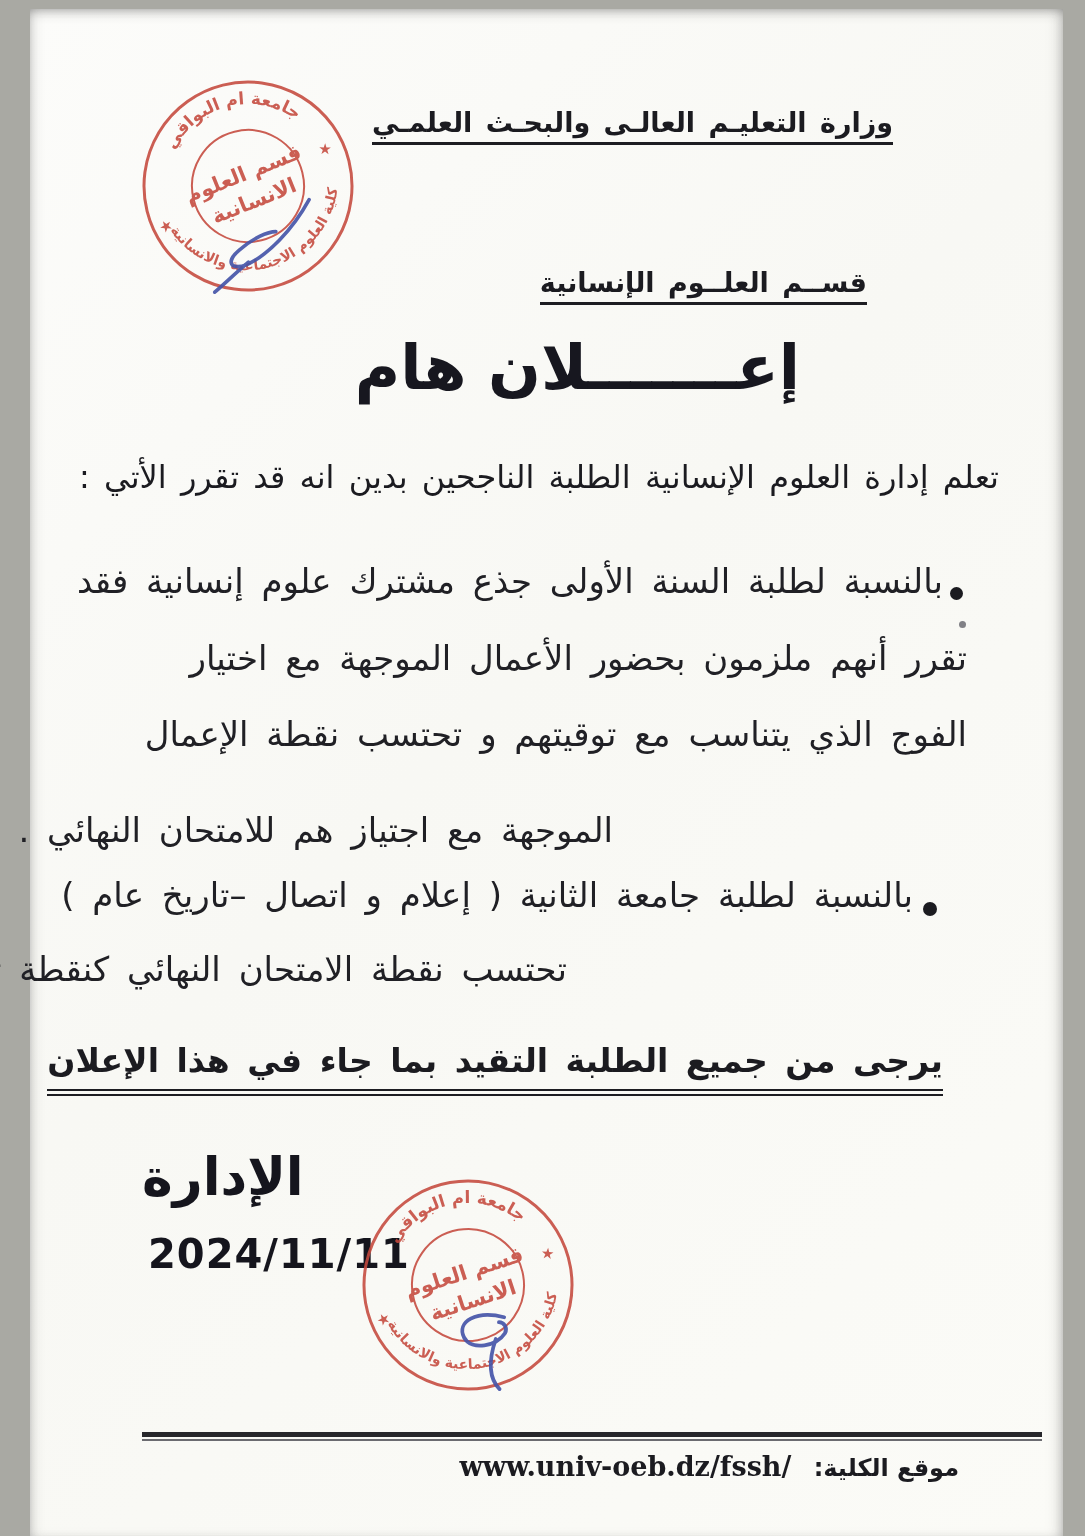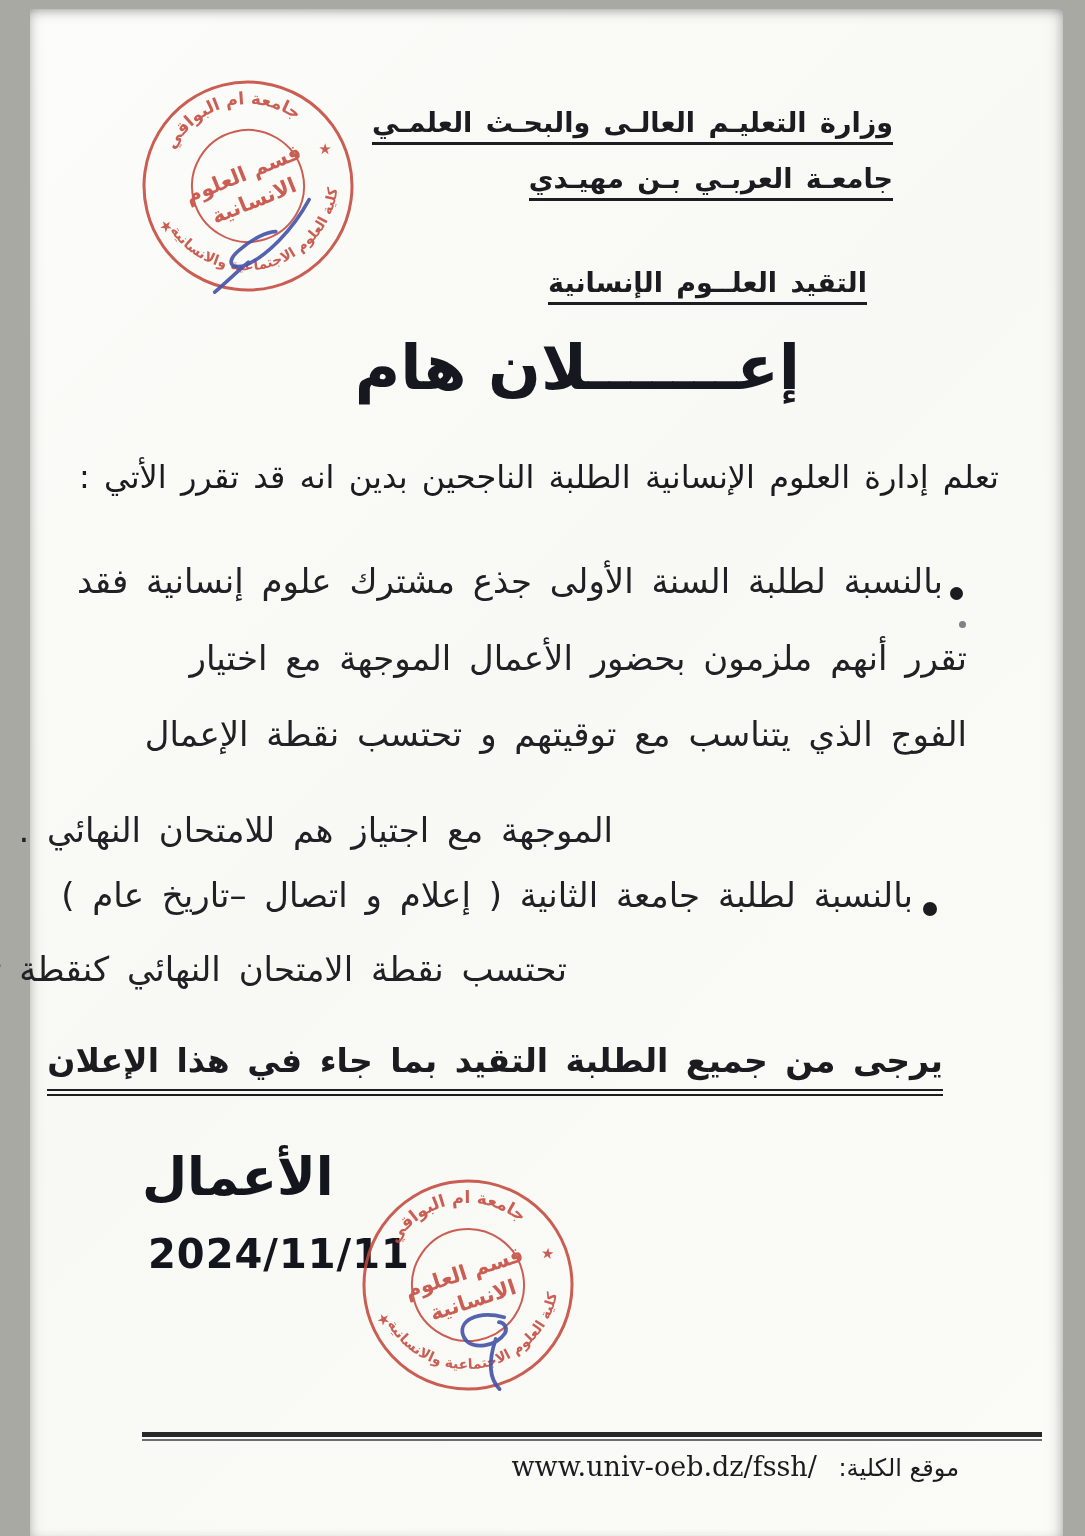--- a/index.html
+++ b/index.html
@@ -30,21 +30,21 @@
   .closing{
     font-size:33px;font-weight:bold;word-spacing:6px;
     border-bottom:7px double #1d1d22;padding-bottom:9px;
   }
   .dot{background:#1b1b20;border-radius:50%;}
   .speck{background:#63636a;border-radius:50%;opacity:.8;}
   .admin{font-size:52px;font-weight:bold;color:#15151d;}
   .date{font-size:40px;font-weight:bold;direction:ltr;letter-spacing:1px;color:#15151d;}
   .footer-rule-1{height:5px;background:#27272b;}
   .footer-rule-2{height:2px;background:#6b6b70;margin-top:2px;}
-  .footer-text{font-size:24px;font-weight:normal;direction:rtl;white-space:nowrap;}
+  .footer-text{font-size:24px;font-weight:bold;direction:rtl;white-space:nowrap;}
   .footer-text .url{
     direction:ltr;unicode-bidi:embed;display:inline-block;
     font-family:"DejaVu Serif",serif;font-size:27px;margin-right:14px;
   }
   .stamp{position:absolute;opacity:.88;}
   .stamp text,.stamp textPath{
     font-family:"DejaVu Sans",sans-serif;font-weight:bold;fill:#c5493d;
   }
 </style>
 </head>
@@ -73,41 +73,40 @@
       <text x="120" y="114" font-size="21" text-anchor="middle" direction="rtl">قسم العلوم</text>
       <text x="120" y="143" font-size="21" text-anchor="middle" direction="rtl">الانسانية</text>
     </g>
     <g fill="none" stroke="#2e3f9f" stroke-width="3.6" stroke-linecap="round" opacity=".92">
       <path d="M 176,148 C 152,174 122,192 100,196 C 82,198 80,188 96,180 C 112,172 128,169 136,171"></path>
       <path d="M 102,194 C 86,202 72,210 62,215"></path>
     </g>
   </svg>
 
   <div class="abs ar hline" style="top:98px;right:170px;">وزارة التعليـم العالـى والبحـث العلمـي</div>
-  <div class="abs ar hline" style="top:154px;right:170px;">جامعـة العربـي بـن مهيـدي</div>
-  <div class="abs ar hline" style="top:258px;right:196px;">التقيد العلــوم الإنسانية</div>
+  <div class="abs ar hline" style="top:258px;right:196px;">قســم العلــوم الإنسانية</div>
 
   <div class="abs ar title" style="top:322px;left:330px;width:440px;">إعـــــــلان هام</div>
 
   <div class="abs ar intro" style="top:449px;right:64px;">تعلم إدارة العلوم الإنسانية الطلبة الناجحين بدين انه قد تقرر الأتي :</div>
 
   <div class="abs dot" style="left:920px;top:578px;width:13px;height:13px;"></div>
   <div class="abs speck" style="left:929px;top:612px;width:7px;height:7px;"></div>
   <div class="abs ar body-line" style="top:552px;right:120px;">بالنسبة لطلبة السنة الأولى جذع مشترك علوم إنسانية  فقد</div>
   <div class="abs ar body-line" style="top:629px;right:96px;">تقرر أنهم ملزمون بحضور الأعمال الموجهة مع اختيار</div>
   <div class="abs ar body-line" style="top:705px;right:96px;">الفوج الذي يتناسب  مع توقيتهم و تحتسب نقطة الإعمال</div>
   <div class="abs ar body-line" style="top:782px;right:450px;margin-top:19px;">الموجهة مع اجتياز هم للامتحان النهائي .</div>
 
   <div class="abs dot" style="left:893px;top:893px;width:14px;height:14px;"></div>
   <div class="abs ar body-line" style="top:866px;right:150px;">بالنسبة لطلبة جامعة الثانية ( إعلام و اتصال –تاريخ عام )</div>
   <div class="abs ar body-line" style="top:940px;right:496px;">تحتسب نقطة الامتحان النهائي كنقطة تطبيق</div>
 
   <div class="abs ar closing" style="top:1032px;right:120px;">يرجى من جميع الطلبة التقيد بما جاء في  هذا الإعلان</div>
 
-  <div class="abs ar admin" style="top:1138px;left:112px;">الأعمال</div>
+  <div class="abs ar admin" style="top:1138px;left:112px;">الإدارة</div>
   <div class="abs date" style="top:1222px;left:118px;">2024/11/11</div>
 
   <svg class="stamp" style="left:318px;top:1156px;transform:rotate(-10deg);" width="240" height="240" viewBox="0 0 240 240">
     <g>
       <circle cx="120" cy="120" r="104" fill="none" stroke="#c5493d" stroke-width="3"></circle>
       <circle cx="120" cy="120" r="56" fill="none" stroke="#c5493d" stroke-width="2"></circle>
     </g>
     <defs>
       <path id="s2-top" d="M 38,120 A 82,82 0 0 1 202,120" fill="none"></path>
       <path id="s2-bot" d="M 28,112 A 92,92 0 0 0 212,112" fill="none"></path>

